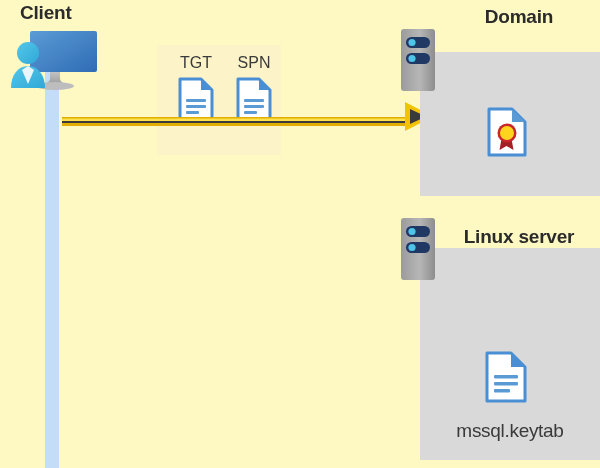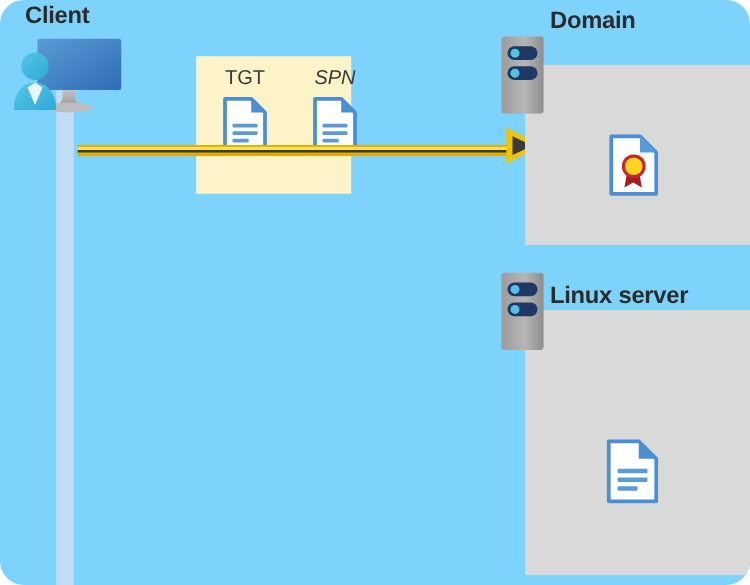--- a/index.html
+++ b/index.html
@@ -7,23 +7,22 @@
     padding: 0;
     background: #ffffff;
   }
   body {
     font-family: "Liberation Sans", sans-serif;
   }
   #canvas {
     position: relative;
     width: 600px;
     height: 468px;
-    background: #7dd3fc;
+    background: #fef9c3;
     overflow: hidden;
-    border-radius: 19px;
   }
 
   
   .abs { position: absolute; }
 
   
   #client-lifeline {
     left: 45px;
     top: 72px;
     width: 14px;
@@ -58,21 +57,21 @@
     height: 110px;
     background: #fcf3c8;
   }
   .msg-col {
     position: absolute;
     top: 8px;
     width: 62px;
     text-align: center;
   }
   .msg-col.left  { left: 8px; }
-  .msg-col.right { left: 80px; font-style: italic; }
+  .msg-col.right { left: 66px; }
   .msg-label {
     font-size: 16px;
     color: #3a3a3a;
     line-height: 20px;
     margin-bottom: 4px;
   }
   .doc-icon-wrap {
     width: 100%;
     display: flex;
     justify-content: center;
@@ -125,30 +124,32 @@
 
   
   #dc-title {
     left: 440px;
     top: 4px;
     width: 158px;
     font-size: 19px;
     font-weight: bold;
     color: #2b2b2b;
     line-height: 25px;
+    text-align: center;
     letter-spacing: -0.2px;
   }
   #linux-title {
     left: 440px;
     top: 224px;
     width: 158px;
     font-size: 19px;
     font-weight: bold;
     color: #2b2b2b;
     line-height: 25px;
+    text-align: center;
     letter-spacing: -0.2px;
   }
 
   
   #cert-icon {
     left: 487px;
     top: 107px;
     width: 40px;
     height: 50px;
   }
@@ -316,14 +317,15 @@
   <div class="abs" id="keytab-icon">
     <svg width="42" height="52" viewBox="0 0 42 52" xmlns="http://www.w3.org/2000/svg">
       <path d="M2 2 h24 l14 14 v34 h-38 z" fill="#ffffff" stroke="#4a8fd4" stroke-width="3" stroke-linejoin="round"></path>
       <path d="M26 2 l14 14 h-14 z" fill="#4a8fd4"></path>
       <rect x="9" y="24" width="24" height="3.5" rx="1" fill="#5b9bd5"></rect>
       <rect x="9" y="31" width="24" height="3.5" rx="1" fill="#5b9bd5"></rect>
       <rect x="9" y="38" width="16" height="3.5" rx="1" fill="#5b9bd5"></rect>
     </svg>
   </div>
 
+  <div class="abs" id="keytab-label">mssql.keytab</div>
 
 </div>
 
 </body></html>

